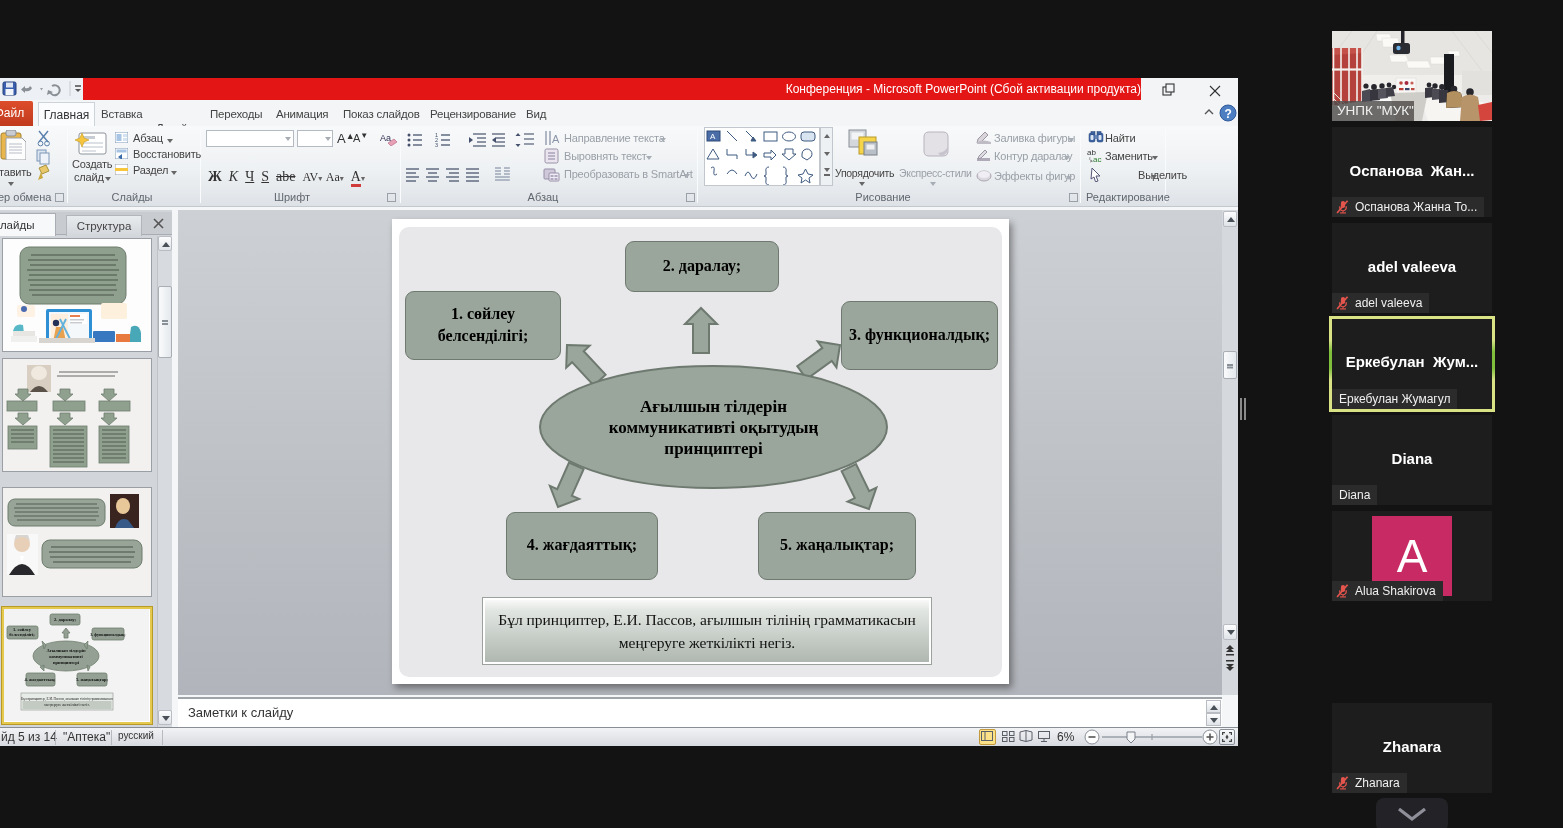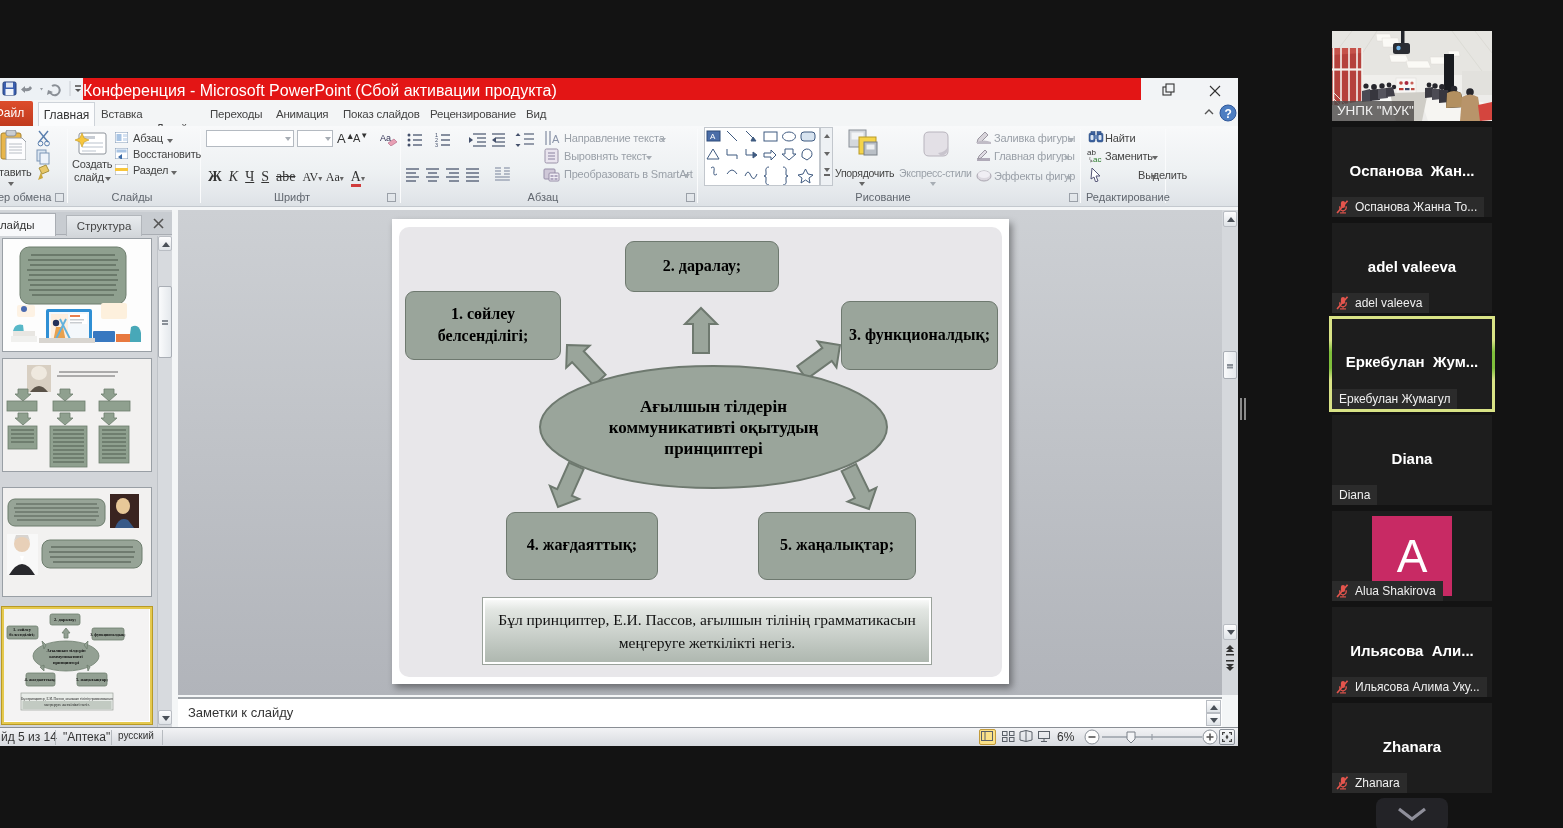--- a/index.html
+++ b/index.html
@@ -2,21 +2,21 @@
 <html><head><meta charset="utf-8">
 <style>
 html,body{margin:0;padding:0;background:#0e0e0e;width:1563px;height:828px;overflow:hidden;
   font-family:"Liberation Sans",sans-serif;}
 *{box-sizing:border-box;}
 #stage{position:relative;width:1563px;height:828px;background:#131313;}
 
 #win{position:absolute;left:0;top:78px;width:1238px;height:668px;background:#f4f6f7;overflow:hidden;}
 #qat{position:absolute;left:0;top:0;width:83px;height:22px;background:#edf1f5;}
 #redbar{position:absolute;left:83px;top:0;width:1058px;height:22px;background:#e31515;}
-#redbar .t{position:absolute;left:0;right:0;top:4px;text-align:left;color:#fff;font-size:16px;}
+#redbar .t{position:absolute;left:0;right:0;top:4px;text-align:right;color:#fff;font-size:12px;}
 #tbright{position:absolute;left:1141px;top:0;width:97px;height:22px;background:#f2f4f6;}
 
 #tabrow{position:absolute;left:0;top:22px;width:1238px;height:26px;background:#f3f5f6;}
 .tab{position:absolute;top:3px;height:23px;font-size:11.5px;letter-spacing:-0.2px;color:#444;text-align:center;line-height:23px;white-space:nowrap;}
 #tab-file{position:absolute;left:-14px;top:1px;width:47px;height:25px;background:linear-gradient(#dd4d2b,#c03a1d);color:#fff;font-size:12px;text-align:center;line-height:25px;border-radius:2px 2px 0 0;}
 #tab-home{position:absolute;left:38px;top:2px;width:57px;height:25px;background:#fbfcfd;border:1px solid #ced3d9;border-bottom:none;line-height:24px;font-size:12px;color:#333;text-align:center;}
 
 #ribbon{position:absolute;left:0;top:48px;width:1238px;height:81px;background:linear-gradient(#f8f9fa,#eef1f3 55%,#e2e6ea 90%,#dde2e6);border-bottom:1px solid #c3c8ce;}
 .gdiv{position:absolute;top:3px;height:74px;width:1px;background:#d0d4d9;border-right:1px solid #fafbfc;}
 .glabel{position:absolute;top:65px;font-size:11px;color:#60666e;text-align:center;white-space:nowrap;}
@@ -336,21 +336,21 @@
       <svg width="16" height="14" style="position:absolute;left:976px;top:4px;">
           <path d="M2,9 l7,-7 3,3 -7,7 -4,1 z" fill="#d8d4da" stroke="#9a96a0"></path>
           <path d="M1,12 q7,-3 14,0 l0,2 -14,0 z" fill="#c0bcc6"></path>
         </svg>
       <div class="gtext" style="left:994px;top:6px;">Заливка фигуры</div>
         <div class="garr" style="left:1068px;top:12px;"></div>
       <svg width="16" height="14" style="position:absolute;left:976px;top:22px;">
           <rect x="1" y="10" width="13" height="3" fill="#b0aab8"></rect>
           <path d="M3,8 l6,-6 2,2 -6,6 -3,1 z" fill="#e0dce4" stroke="#9a96a0"></path>
         </svg>
-      <div class="gtext" style="left:994px;top:24px;">Главная фигуры</div>
+      <div class="gtext" style="left:994px;top:24px;">Контур даралау</div>
         <div class="garr" style="left:1064px;top:30px;"></div>
       <svg width="16" height="14" style="position:absolute;left:976px;top:43px;">
           <ellipse cx="8" cy="7" rx="7" ry="5" fill="#dcd8e0" stroke="#aaa6b0"></ellipse>
           <ellipse cx="8" cy="5.5" rx="6" ry="3.5" fill="#f0eef4"></ellipse>
         </svg>
       <div class="gtext" style="left:994px;top:44px;">Эффекты фигур</div>
         <div class="garr" style="left:1066px;top:50px;"></div>
       <div class="glabel" style="left:855px;width:56px;">Рисование</div>
       <div class="launch" style="left:1069px;"></div>
 
@@ -771,31 +771,20 @@
       <div style="position:absolute;left:40px;top:5px;width:80px;height:80px;text-align:center;line-height:80px;font-size:46px;color:#fff;">A</div>
       <div class="tlabel mic"><svg class="micsvg" viewBox="0 0 16 16">
             <g fill="#e4554d">
               <rect x="5.6" y="1" width="4.8" height="8.2" rx="2.4"></rect>
               <path d="M3.6 7v1.8c0 2.5 2 4.1 4.4 4.1s4.4-1.6 4.4-4.1V7h-1.5v1.8c0 1.7-1.3 2.8-2.9 2.8S5.1 10.5 5.1 8.8V7zM7.3 12.7h1.5v1.6H7.3z"></path>
               <rect x="4.6" y="14.1" width="6.8" height="1.3"></rect>
             </g>
             <line x1="1.2" y1="14.8" x2="13.2" y2="0.8" stroke="#e4554d" stroke-width="1.9"></line>
           </svg>Alua Shakirova</div>
     </div>
-    <div class="tile" style="top:607px;">
-      <div class="tname">Ильясова&nbsp; Али...</div>
-      <div class="tlabel mic"><svg class="micsvg" viewBox="0 0 16 16">
-            <g fill="#e4554d">
-              <rect x="5.6" y="1" width="4.8" height="8.2" rx="2.4"></rect>
-              <path d="M3.6 7v1.8c0 2.5 2 4.1 4.4 4.1s4.4-1.6 4.4-4.1V7h-1.5v1.8c0 1.7-1.3 2.8-2.9 2.8S5.1 10.5 5.1 8.8V7zM7.3 12.7h1.5v1.6H7.3z"></path>
-              <rect x="4.6" y="14.1" width="6.8" height="1.3"></rect>
-            </g>
-            <line x1="1.2" y1="14.8" x2="13.2" y2="0.8" stroke="#e4554d" stroke-width="1.9"></line>
-          </svg>Ильясова Алима Уку...</div>
-    </div>
     <div class="tile" style="top:703px;">
       <div class="tname">Zhanara</div>
       <div class="tlabel mic"><svg class="micsvg" viewBox="0 0 16 16">
             <g fill="#e4554d">
               <rect x="5.6" y="1" width="4.8" height="8.2" rx="2.4"></rect>
               <path d="M3.6 7v1.8c0 2.5 2 4.1 4.4 4.1s4.4-1.6 4.4-4.1V7h-1.5v1.8c0 1.7-1.3 2.8-2.9 2.8S5.1 10.5 5.1 8.8V7zM7.3 12.7h1.5v1.6H7.3z"></path>
               <rect x="4.6" y="14.1" width="6.8" height="1.3"></rect>
             </g>
             <line x1="1.2" y1="14.8" x2="13.2" y2="0.8" stroke="#e4554d" stroke-width="1.9"></line>
           </svg>Zhanara</div>

